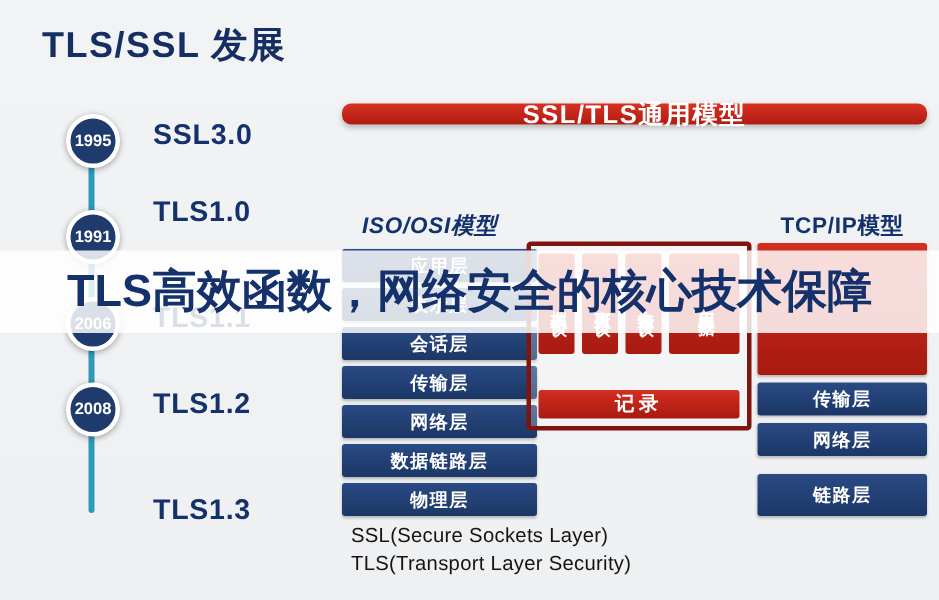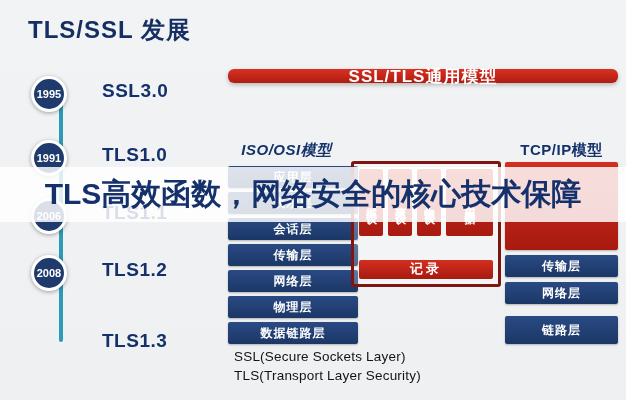--- a/index.html
+++ b/index.html
@@ -8,30 +8,30 @@
     position:relative;width:626px;height:400px;overflow:hidden;
     background:linear-gradient(180deg,#f2f3f4 0%,#eef0f1 100%);
   }
   .title{
     position:absolute;left:28px;top:14px;
     font-size:24px;font-weight:bold;color:#152f63;letter-spacing:1px;
   }
   
   .tl-line{position:absolute;left:59px;top:92px;width:4px;height:250px;background:#2f9ab8;border-radius:2px;}
   .tl-circle{
-    position:absolute;left:31px;width:30px;height:30px;border-radius:50%;
+    position:absolute;left:44px;width:30px;height:30px;border-radius:50%;
     background:#1f3b6d;border:3px solid #ffffff;box-shadow:0 1px 4px rgba(0,0,0,.35);
     color:#fff;font-size:11px;font-weight:bold;display:flex;align-items:center;justify-content:center;
   }
   .tl-label{
     position:absolute;left:102px;height:24px;display:flex;align-items:center;
     font-size:19px;font-weight:bold;color:#14316b;letter-spacing:.5px;
   }
   .c1{top:76px}.c2{top:140px}.c3{top:198px}.c4{top:255px}.c5{top:326px}
-  .l1{top:79px}.l2{top:143px}.l3{top:201px}.l4{top:258px}.l5{top:329px}
+  .l1{top:79px}.l2{top:130px}.l3{top:201px}.l4{top:258px}.l5{top:329px}
   
   .banner{
     position:absolute;left:228px;top:69px;width:390px;height:14px;border-radius:6px;
     background:linear-gradient(180deg,#d83122 0%,#b01c11 100%);
     box-shadow:0 2px 4px rgba(0,0,0,.25);
     color:#fff;font-size:17px;font-weight:bold;letter-spacing:1px;
     display:flex;align-items:center;justify-content:center;
   }
   .col-header{
     position:absolute;top:140px;height:20px;display:flex;align-items:center;justify-content:center;
@@ -110,22 +110,22 @@
 
   <div class="col-header osi-header">ISO/OSI模型</div>
   <div class="col-header tcp-header">TCP/IP模型</div>
 
   <div class="osi-col">
     <div class="layer-box">应用层</div>
     <div class="layer-box">表示层</div>
     <div class="layer-box">会话层</div>
     <div class="layer-box">传输层</div>
     <div class="layer-box">网络层</div>
+    <div class="layer-box">数据链路层</div>
     <div class="layer-box">物理层</div>
-    <div class="layer-box">数据链路层</div>
   </div>
 
   <div class="ssl-group">
     <div class="proto-row">
       <div class="proto-box">握手协议</div>
       <div class="proto-box">变更协议</div>
       <div class="proto-box">告警协议</div>
       <div class="proto-box wide">应用数据</div>
     </div>
     <div class="record-box">记录</div>

